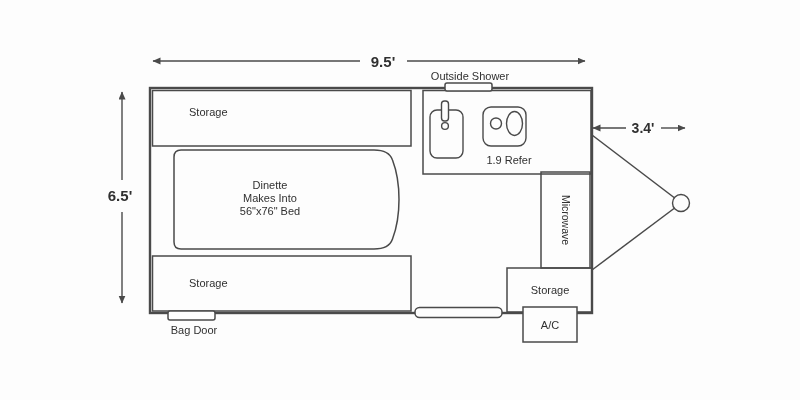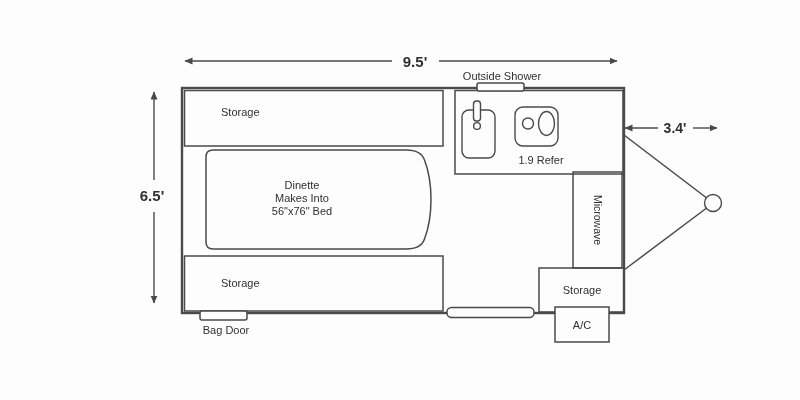--- a/index.html
+++ b/index.html
@@ -12,21 +12,20 @@
     padding: 0;
     background: var(--background);
     font-family: "Liberation Sans", sans-serif;
   }
   .stage {
     position: relative;
     width: 759px;
     height: 400px;
     background: var(--background);
     overflow: hidden;
-    padding-left: 32px;
   }
   svg { display: block; }
   .wall        { fill: none; stroke: var(--line); stroke-width: 2.4; }
   .box         { fill: none; stroke: var(--line); stroke-width: 1.5; }
   .box-filled  { fill: var(--background); stroke: var(--line); stroke-width: 1.5; }
   .fixture     { fill: var(--background); stroke: var(--line); stroke-width: 1.4; }
   .dim         { fill: none; stroke: var(--line); stroke-width: 1.4; }
   .lbl         { fill: var(--text); font-size: 11px; }
   .lbl-small   { fill: var(--text); font-size: 10.5px; }
   .dim-lbl     { fill: var(--text); font-size: 15px; font-weight: bold; }

